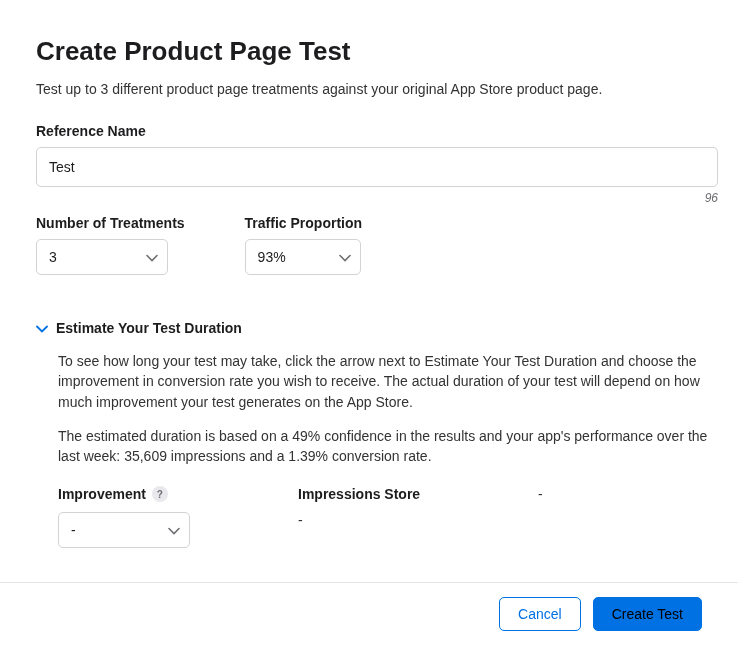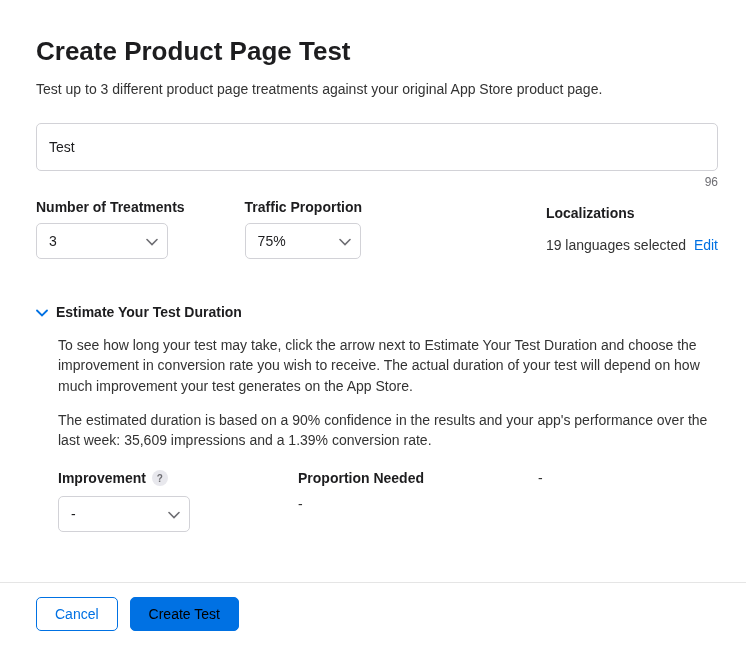--- a/index.html
+++ b/index.html
@@ -26,33 +26,34 @@
     }
     .label {
       font-size: 14px;
       font-weight: 600;
       color: #1d1d1f;
       margin-bottom: 8px;
       display: block;
     }
     .text-input {
       width: 100%;
-      height: 48px;
+      height: 40px;
       border: 1px solid #d2d2d7;
       border-radius: 5px;
       padding: 0 12px;
       font-size: 14px;
       color: #1d1d1f;
       background: #fff;
     }
     .char-count {
       text-align: right;
       font-size: 12px;
       color: #6e6e73;
       margin-top: 4px;
+      font-style: italic;
     }
     .row {
       display: flex;
       gap: 60px;
       margin-top: 10px;
       align-items: center;
     }
     .col {
       display: flex;
       flex-direction: column;
@@ -143,24 +144,25 @@
       cursor: pointer;
     }
     .est-value {
       font-size: 14px;
       color: #333;
     }
     .footer {
       position: absolute;
       bottom: 0;
       left: 0;
-      right: 8px;
+      right: 16px;
       border-top: 1px solid #e5e5e5;
       padding: 14px 36px;
       display: flex;
+      justify-content: flex-end;
       gap: 12px;
       background: #fff;
     }
     .btn {
       height: 34px;
       padding: 0 18px;
       border-radius: 5px;
       font-size: 14px;
       font-weight: 500;
       cursor: pointer;
@@ -177,87 +179,81 @@
       color: #000000;
     }
   </style>
 </head>
 <body>
 
 <div class="content">
   <h1>Create Product Page Test</h1>
   <p class="subtitle">Test up to 3 different product page treatments against your original App Store product page.</p>
 
+  <label class="label">Reference Name</label>
   <input class="text-input" type="text" value="Test" style="">
   <div class="char-count">96</div>
 
   <div class="row">
     <div class="col">
       <label class="label">Number of Treatments</label>
       <div class="select-wrap">
         <button class="select">3</button>
         <span class="chevron-down">
           <svg width="12" height="8" viewBox="0 0 12 8">
               <path d="M1 1.5L6 6.5L11 1.5" stroke="#6e6e73" stroke-width="1.6" fill="none" stroke-linecap="round"></path>
             </svg>
         </span>
       </div>
     </div>
 
     <div class="col">
       <label class="label">Traffic Proportion</label>
       <div class="select-wrap" style="width:116px">
-        <button class="select">75%</button>
+        <button class="select">93%</button>
         <span class="chevron-down">
           <svg width="12" height="8" viewBox="0 0 12 8">
               <path d="M1 1.5L6 6.5L11 1.5" stroke="#6e6e73" stroke-width="1.6" fill="none" stroke-linecap="round"></path>
             </svg>
         </span>
       </div>
     </div>
 
-    <div class="col" style="margin-left:auto">
-      <label class="label">Localizations</label>
-      <div class="loc-text">
-        <span>19 languages selected</span>
-        <span class="edit-link">Edit</span>
-      </div>
-    </div>
   </div>
 
   <div class="estimate-section">
     <div class="estimate-header">
       <span>
         <svg width="12" height="8" viewBox="0 0 12 8">
             <path d="M1 1.5L6 6.5L11 1.5" stroke="#0071e3" stroke-width="1.8" fill="none" stroke-linecap="round"></path>
           </svg>
       </span>
       <span class="estimate-title">Estimate Your Test Duration</span>
     </div>
     <div class="estimate-body">
       <p class="estimate-para">To see how long your test may take, click the arrow next to Estimate Your Test Duration and choose the improvement in conversion rate you wish to receive. The actual duration of your test will depend on how much improvement your test generates on the App Store.</p>
-      <p class="estimate-para">The estimated duration is based on a 90% confidence in the results and your app's performance over the last week: 35,609 impressions and a 1.39% conversion rate.</p>
+      <p class="estimate-para">The estimated duration is based on a 49% confidence in the results and your app's performance over the last week: 35,609 impressions and a 1.39% conversion rate.</p>
 
       <div class="estimate-cols">
         <div class="est-col">
           <div class="est-label">
             <span>Improvement</span>
             <span class="help-icon">?</span>
           </div>
           <div class="select-wrap">
             <button class="select">-</button>
             <span class="chevron-down">
               <svg width="12" height="8" viewBox="0 0 12 8">
                   <path d="M1 1.5L6 6.5L11 1.5" stroke="#6e6e73" stroke-width="1.6" fill="none" stroke-linecap="round"></path>
                 </svg>
             </span>
           </div>
         </div>
         <div class="est-col">
-          <div class="est-label">Proportion Needed</div>
+          <div class="est-label">Impressions Store</div>
           <div class="est-value">-</div>
         </div>
         <div class="est-col">
           <div class="est-value">-</div>
         </div>
       </div>
     </div>
   </div>
 </div>
 

